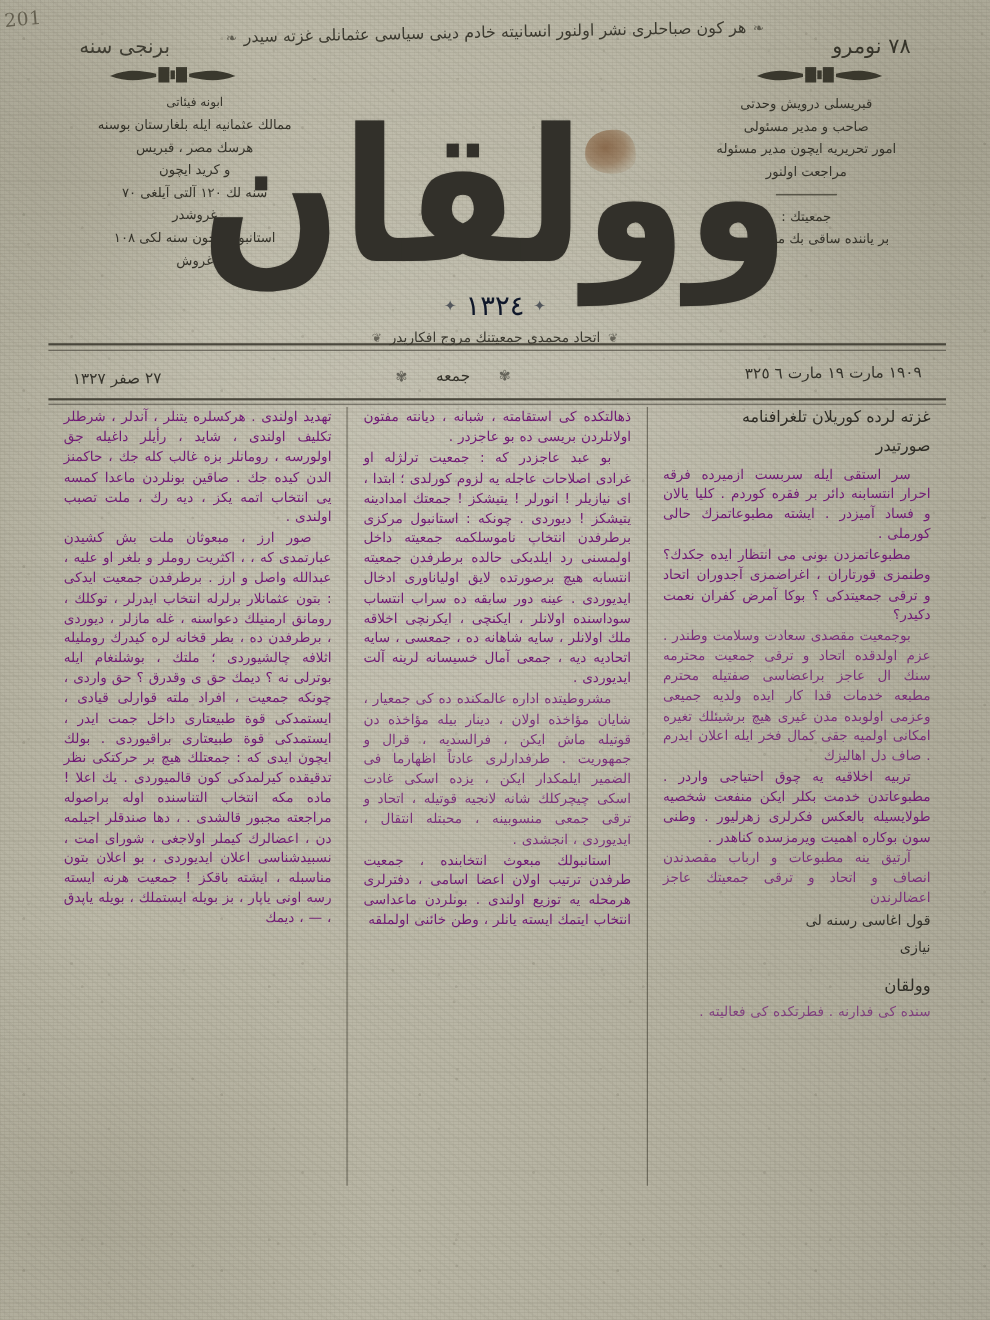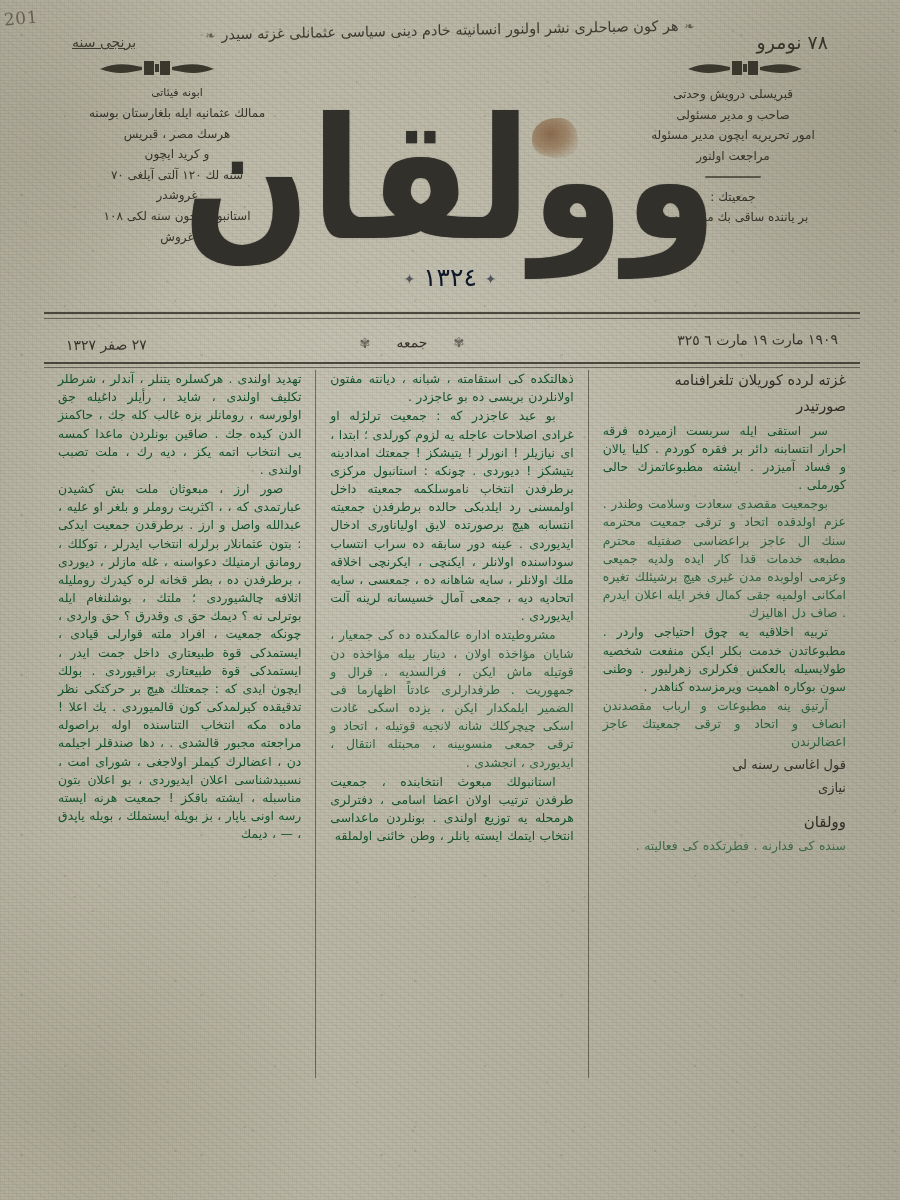--- a/index.html
+++ b/index.html
@@ -59,21 +59,21 @@
   .issue-line{
     position:absolute;top:24px;left:0;right:0;height:36px;
     display:flex;align-items:center;justify-content:space-between;
     padding:0 72px;
   }
   .ink{
     font-family:"DejaVu Sans","Liberation Sans",sans-serif;
     color:#36342a;
   }
   .issue-no{font-size:19px;letter-spacing:0;white-space:nowrap;}
-  .year-no{font-size:14px;white-space:nowrap;opacity:.92;text-decoration:underline;}
+  .year-no{font-size:18px;white-space:nowrap;opacity:.92;}
 
   .tagline{
     position:absolute;top:22px;left:0;right:0;
     text-align:center;font-size:14.5px;
     white-space:nowrap;opacity:.95;
     transform:rotate(-1.1deg);
   }
   .tagline .flourish{font-size:12px;opacity:.7;padding:0 6px;}
 
   
@@ -146,21 +146,21 @@
     display:flex;flex-direction:row;
   }
   .col{
     flex:1 1 0;padding:0 14px;position:relative;
     text-align:justify;text-align-last:right;
   }
   .col + .col{border-right:1px solid rgba(58,55,44,.62);}
   .col p{
     margin:0 0 1px 0;
     font-size:12.4px;line-height:1.465;
-    color:#14532d;
+    color:#701a75;
     word-spacing:.5px;
   }
   .col p.indent{text-indent:18px;}
   .col h2{
     margin:0 0 4px 0;font-size:14.5px;font-weight:400;
     text-align:center;line-height:1.5;color:#2e2c25;
   }
   .col h3{
     margin:14px 0 6px 0;font-size:15px;font-weight:400;
     text-align:center;color:#2e2c25;
@@ -243,20 +243,23 @@
 
     <div class="nameplate">
       <div class="logo">وولقان</div>
     </div>
     <div class="blot"></div>
 
     <div class="hijri-year ink">
       <span class="dot">✦</span><span>١٣٢٤</span><span class="dot">✦</span>
     </div>
 
+    <div class="motto ink">
+      <span class="flourish">❦</span><span>اتحاد محمدى جمعيتنك مروج افكاريدر</span><span class="flourish">❦</span>
+    </div>
   </div>
 
   <div class="rule thick" style="top:312px;"></div>
   <div class="rule thin" style="top:318px;"></div>
   <div class="rule thick" style="top:362px;"></div>
   <div class="rule thin" style="top:367px;"></div>
 
   <div class="datebar">
     <div class="seg ink">١٩٠٩ مارت ١٩ مارت ٦ ٣٢٥</div>
     <div class="center">
@@ -266,20 +269,21 @@
     </div>
     <div class="seg ink">٢٧ صفر ١٣٢٧</div>
   </div>
 
   <div class="columns">
 
     <div class="col">
       <h2>غزته لرده كوريلان تلغرافنامه</h2>
       <h2>صورتيدر</h2>
       <p class="indent">سر استقى ايله سربست ازميرده فرقه احرار انتسابنه دائر بر فقره كوردم . كليا يالان و فساد آميزدر . ايشته مطبوعاتمزك حالى كورملى .</p>
+      <p class="indent">مطبوعاتمزدن بونى مى انتظار ايده جكدك؟ وطنمزى قورتاران ، اغراضمزى آجدوران اتحاد و ترقى جمعيتدكى ؟ بوكا آمرض كفران نعمت دكيدر؟</p>
       <p class="indent faint">بوجمعيت مقصدى سعادت وسلامت وطندر . عزم اولدقده اتحاد و ترقى جمعيت محترمه سنك ال عاجز براعضاسى صفتيله محترم مطبعه خدمات قدا كار ايده ولديه جميعى وعزمى اولوبده مدن غيرى هيچ برشيئلك تغيره امكانى اولميه جقى كمال فخر ايله اعلان ايدرم . صاف دل اهاليزك</p>
       <p class="indent">تربيه اخلاقيه يه چوق احتياجى واردر . مطبوعاتدن خدمت بكلر ايكن منفعت شخصيه طولايسيله بالعكس فكرلرى زهرليور . وطنى سون بوكاره اهميت ويرمزسده كناهدر .</p>
       <p class="indent faint">آرتيق ينه مطبوعات و ارباب مقصدندن انصاف و اتحاد و ترقى جمعيتك عاجز اعضالرندن</p>
       <div class="sig">قول اغاسى رسنه لى</div>
       <div class="sig">نيازى</div>
       <h3>وولقان</h3>
       <p class="fainter">سنده كى فدارنه . فطرتكده كى فعاليته .</p>
     </div>
 
     <div class="col">

